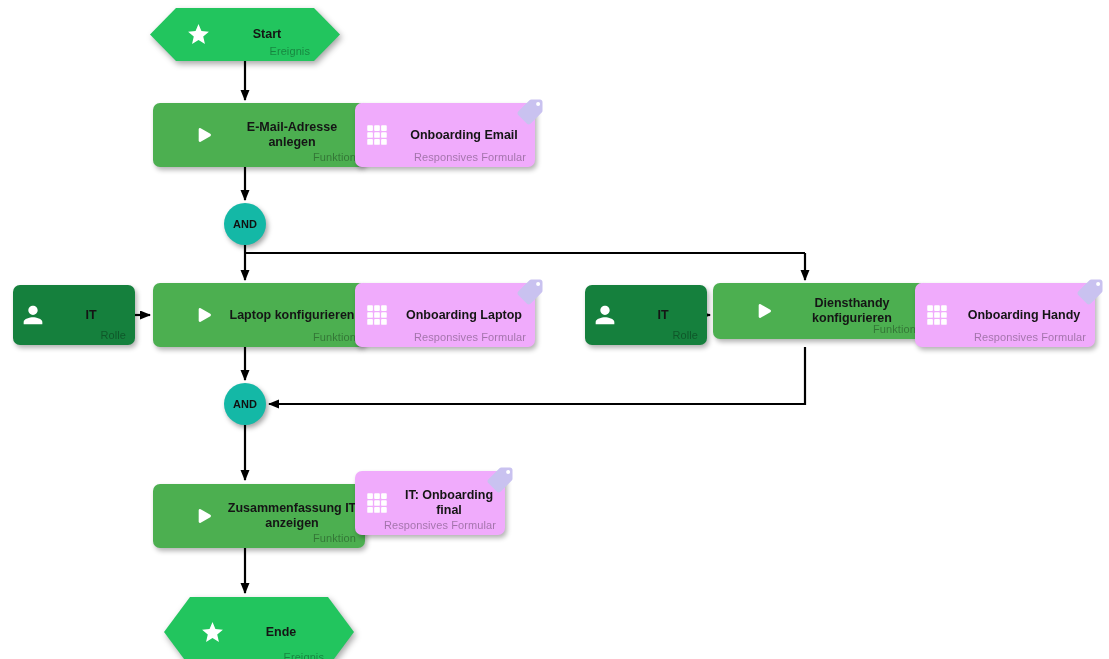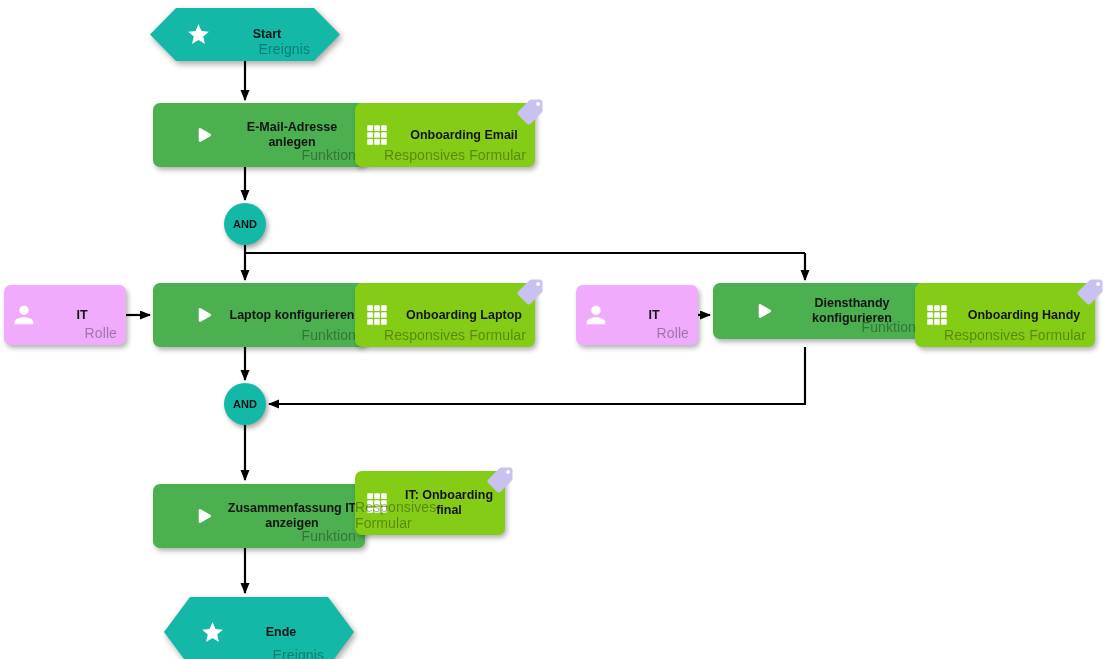--- a/index.html
+++ b/index.html
@@ -8,42 +8,42 @@
     font-family:"Liberation Sans", sans-serif;overflow:hidden;
   }
   .edges{position:absolute;left:0;top:0;}
   .edge{stroke:#000;stroke-width:2.2;fill:none;}
 
   .node{
     position:absolute;border-radius:7px;display:flex;align-items:center;
     box-shadow:2px 3px 5px rgba(0,0,0,0.30);
   }
   .fn{background:#4caf50;padding-left:28px;}
-  .form{background:#84cc16;}
-  .role{background:#f0abfc;}
+  .form{background:#f0abfc;}
+  .role{background:#15803d;margin-left:9px;}
 
   .event-wrap{position:absolute;filter:drop-shadow(2px 3px 3px rgba(0,0,0,0.35));}
   .event{
-    width:100%;height:100%;background:#14b8a6;display:flex;align-items:center;
+    width:100%;height:100%;background:#22c55e;display:flex;align-items:center;
     clip-path:polygon(26px 0, calc(100% - 26px) 0, 100% 50%, calc(100% - 26px) 100%, 26px 100%, 0 50%);
   }
   .event .icon-slot{margin-left:26px;}
   .event .title{padding-right:26px;}
 
   .icon-slot{
     flex:0 0 44px;width:44px;display:flex;align-items:center;justify-content:center;
   }
   .role .icon-slot{flex:0 0 40px;width:40px;}
 
   .title{
     flex:1;text-align:center;font-weight:bold;font-size:12.5px;line-height:1.2;
     color:#151515;white-space:pre-line;padding-right:6px;
   }
   .type-label{
-    position:absolute;right:9px;bottom:4px;font-size:14px;color:rgba(0,0,0,0.33);
+    position:absolute;right:9px;bottom:4px;font-size:11px;color:rgba(0,0,0,0.33);
     letter-spacing:0.1px;
   }
   .event .type-label{right:30px;}
 
   .and{
     position:absolute;width:42px;height:42px;border-radius:50%;background:#14b8a6;
     display:flex;align-items:center;justify-content:center;
     font-weight:bold;font-size:11px;color:#111;
     box-shadow:2px 3px 5px rgba(0,0,0,0.35);
   }

